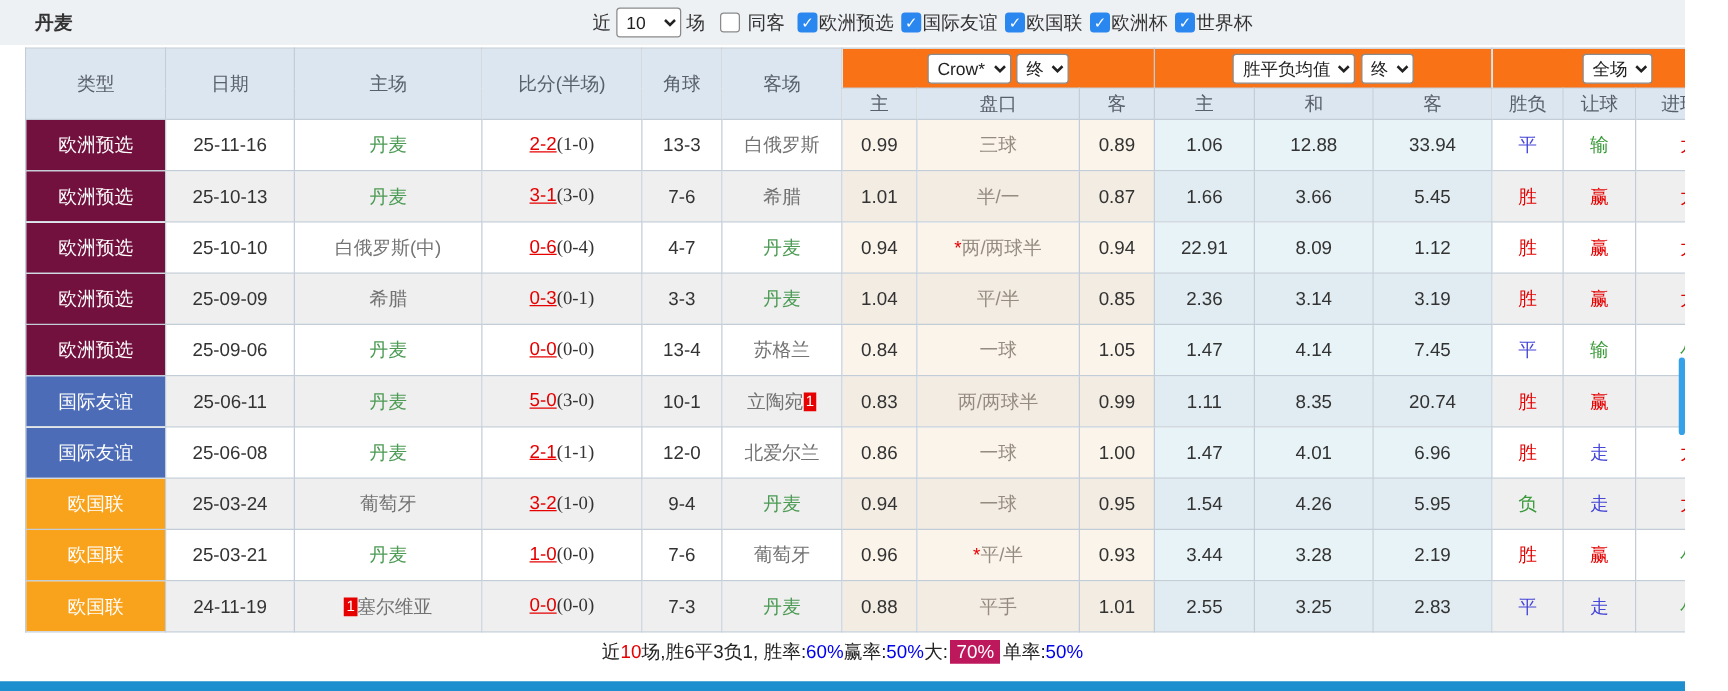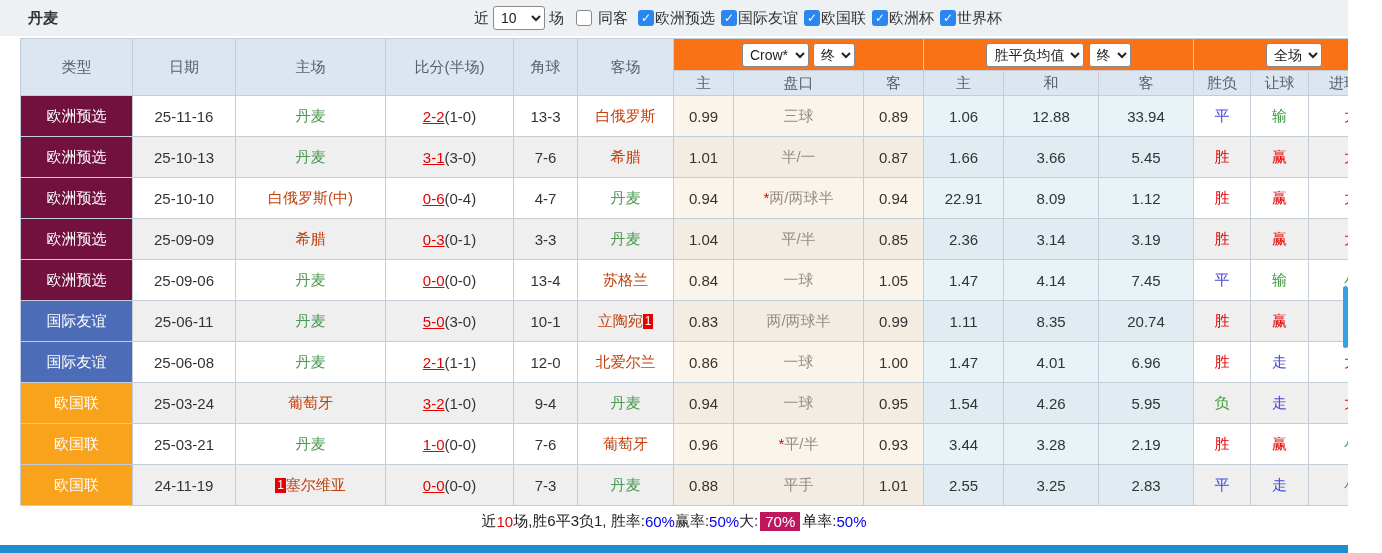--- a/index.html
+++ b/index.html
@@ -25,23 +25,23 @@
   .hdr-drop { height:32px; background:#f97316; }
   .hdr-sub th { height:25px; }
   tbody td { height:41px; font-size:15px; color:#333; }
   tbody tr:nth-child(even) td { background:#efefef; }
   td.type { color:#fff; font-size:15px; }
   td.cream { background:#fbf4ea !important; }
   tbody tr:nth-child(even) td.cream { background:#f3ece2 !important; }
   td.blue { background:#e8f3f8 !important; }
   tbody tr:nth-child(even) td.blue { background:#e1ecf2 !important; }
   .focus { color:#4c9b54; }
-  .opp { color:#c2410c; }
+  .opp { color:#737373; }
   .score-ft { color:#e60000;text-decoration:underline; }
-  .score-ht { color:#333; }
+  .score-ht { color:#333;font-family:Liberation Serif, serif; }
   .handicap { color:#958b80; }
   .star { color:#e60000; }
   .t-red { color:#e60000; }
   .t-green { color:#3a9a3a; }
   .t-blue { color:#4646d8; }
   .badge { display:inline-block; background:#e60000; color:#fff; font-size:12px; line-height:15px; padding:0 2px; vertical-align:middle; }
 
   
   .footer { height:30px; display:flex; align-items:center; justify-content:center; font-size:15px; color:#222; }
   .f-red { color:#e60000; }

